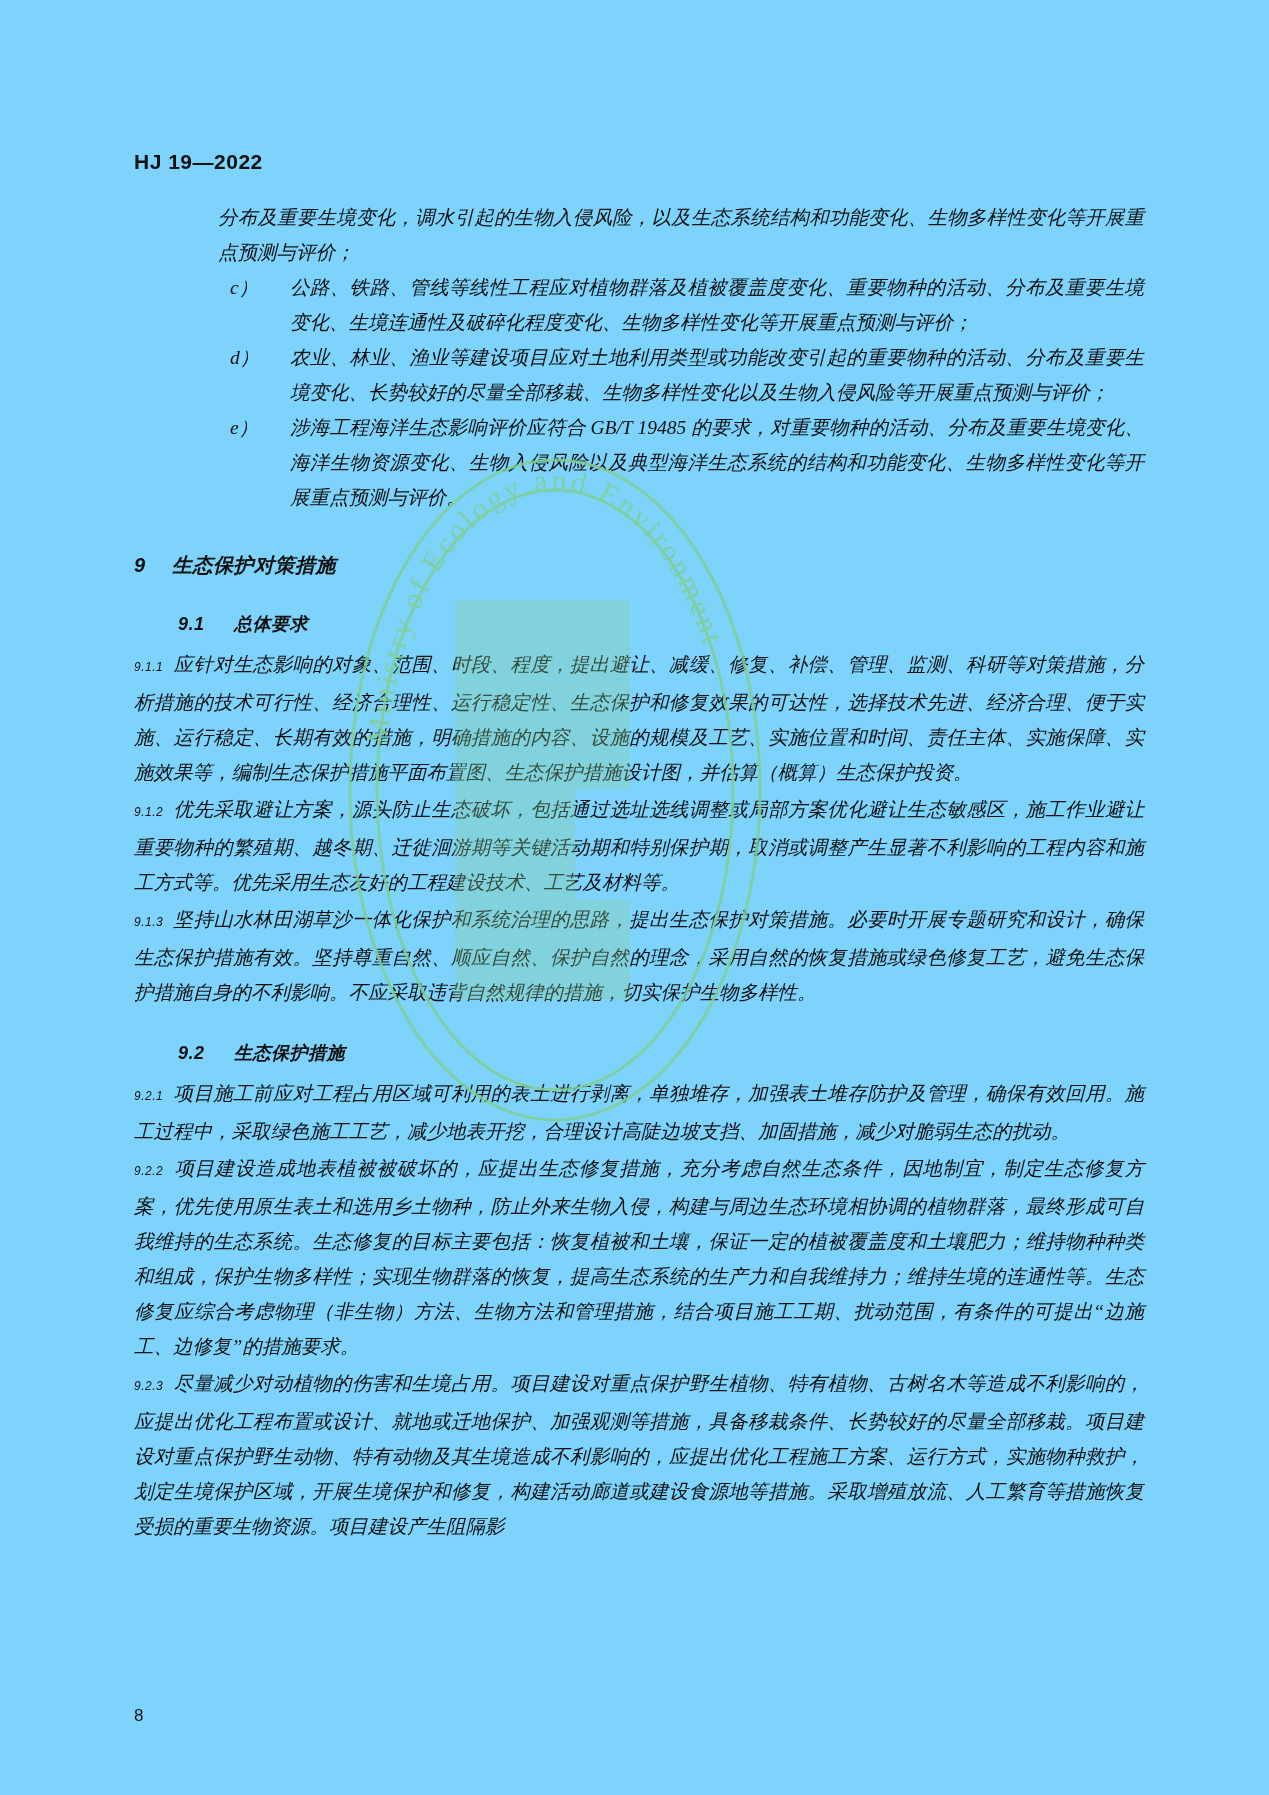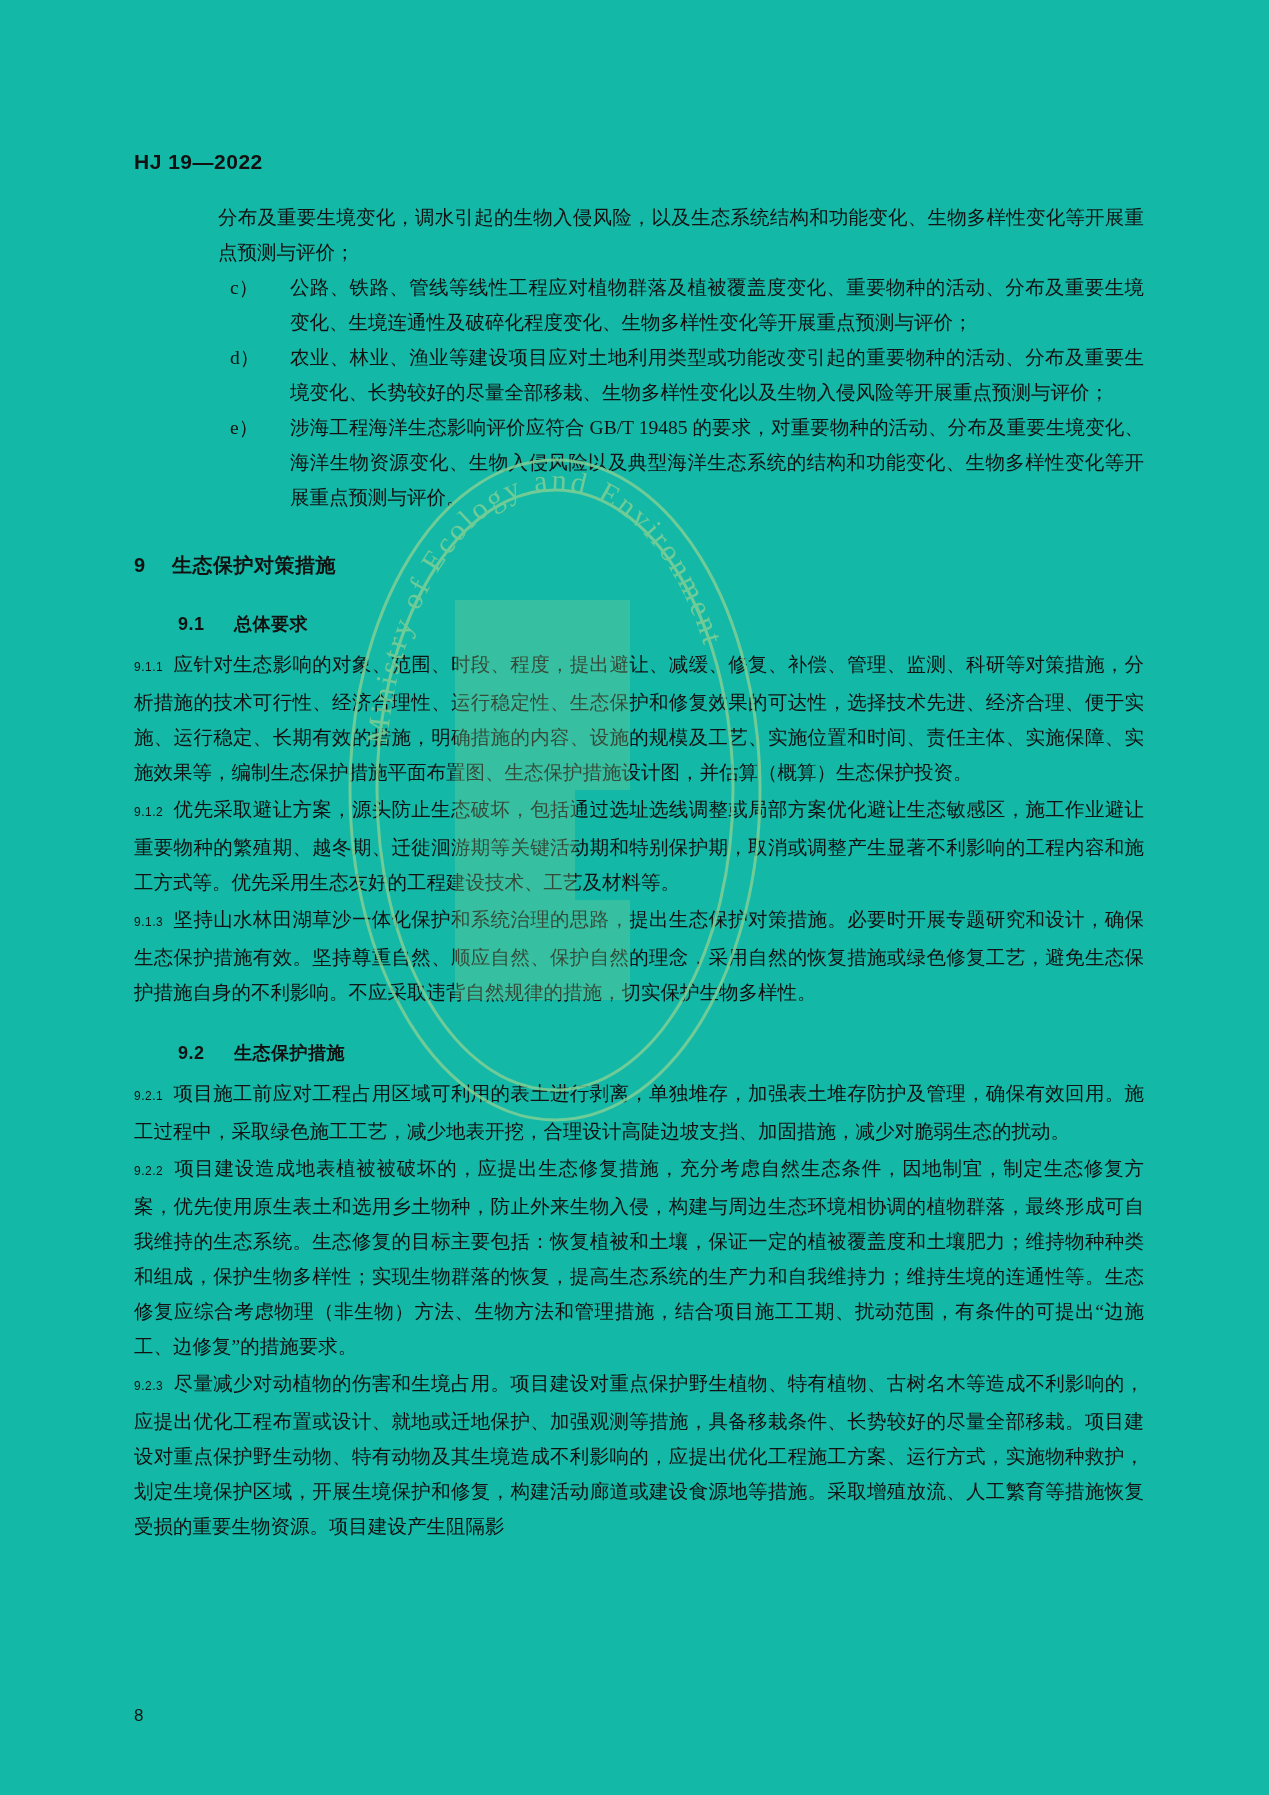--- a/index.html
+++ b/index.html
@@ -8,21 +8,21 @@
     background: #ffffff;
   }
   body {
     font-family: "Liberation Serif", "DejaVu Serif", serif;
     color: #111111;
   }
   .page {
     position: relative;
     width: 1269px;
     height: 1795px;
-    background: #14b8a6;
+    background: #7dd3fc;
     overflow: hidden;
     box-sizing: border-box;
   }
   .content {
     position: absolute;
     left: 0;
     top: 0;
     width: 1269px;
     height: 1795px;
   }
@@ -34,20 +34,21 @@
     font-size: 21px;
     font-weight: bold;
     letter-spacing: 0.5px;
     color: #111;
   }
   .body-area {
     position: absolute;
     left: 134px;
     top: 200px;
     width: 1010px;
+    font-style: italic;
   }
   p {
     margin: 0;
     font-size: 19.5px;
     line-height: 35px;
     text-align: justify;
     text-justify: inter-ideograph;
     color: #111;
   }
   .indent-block {

